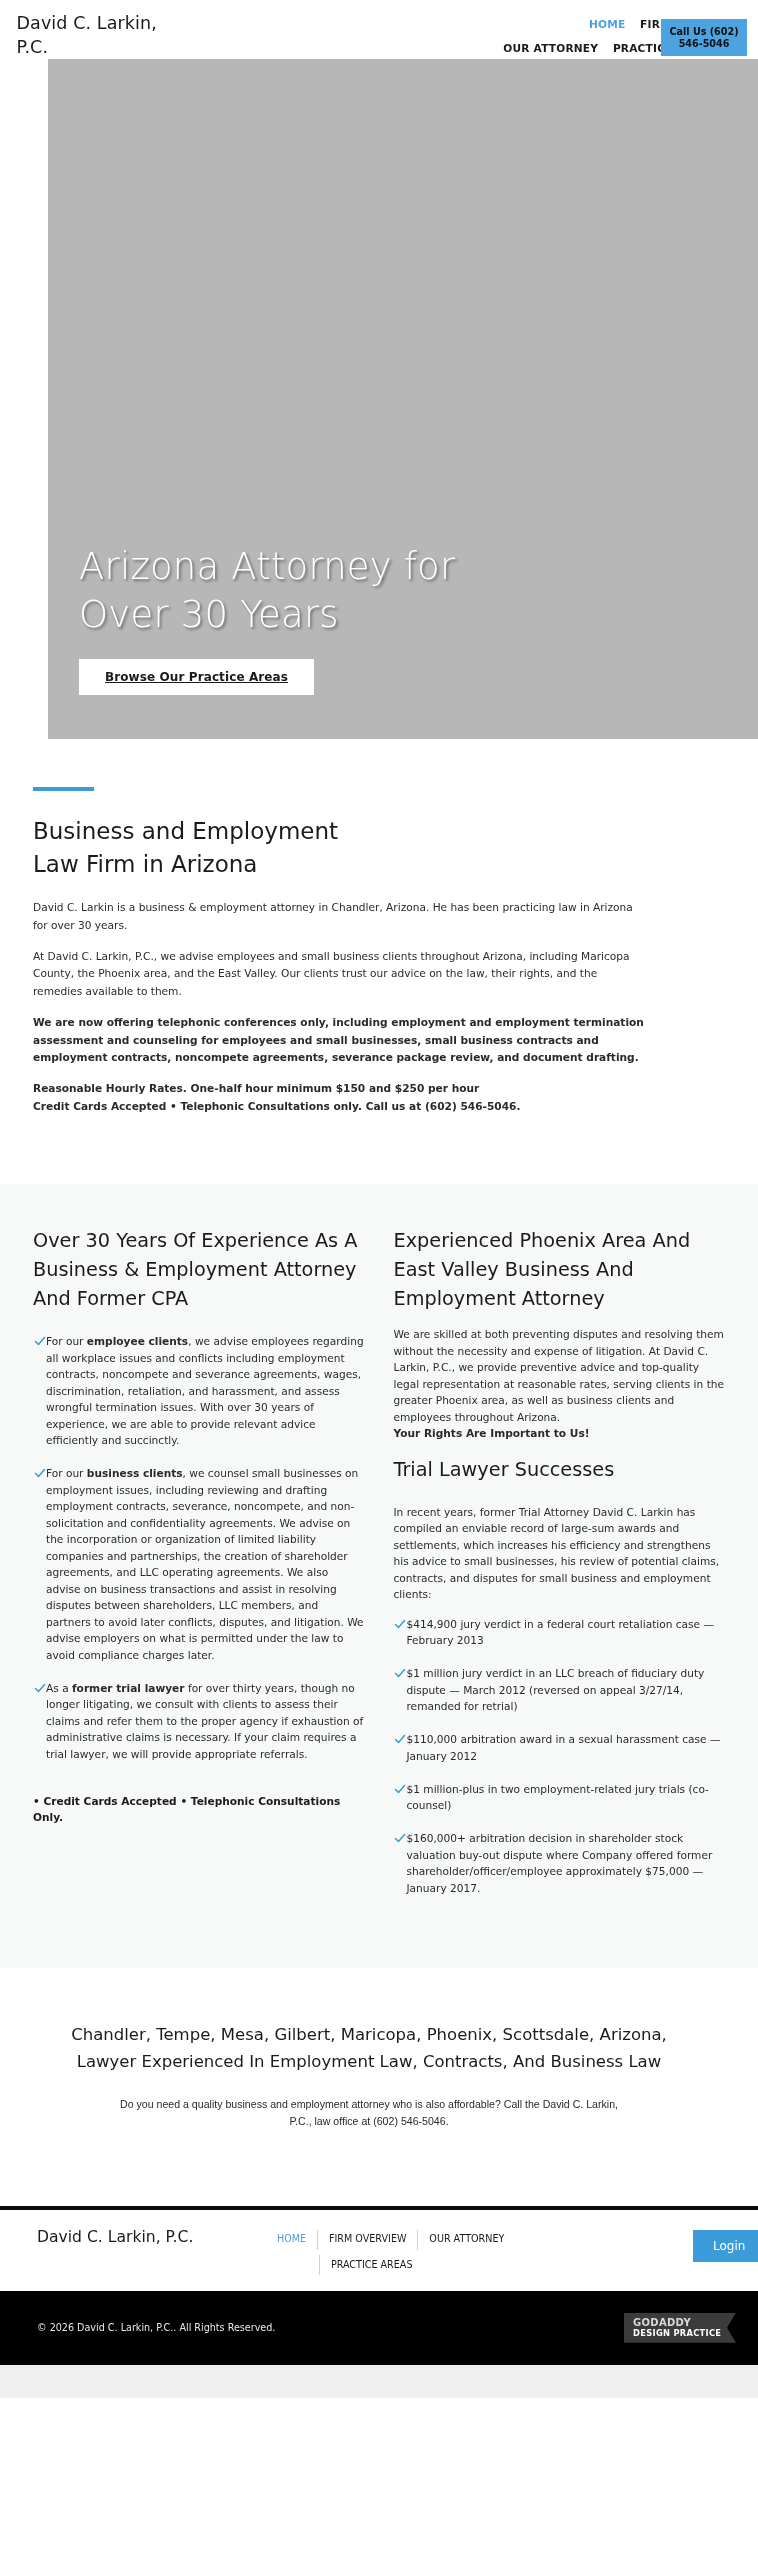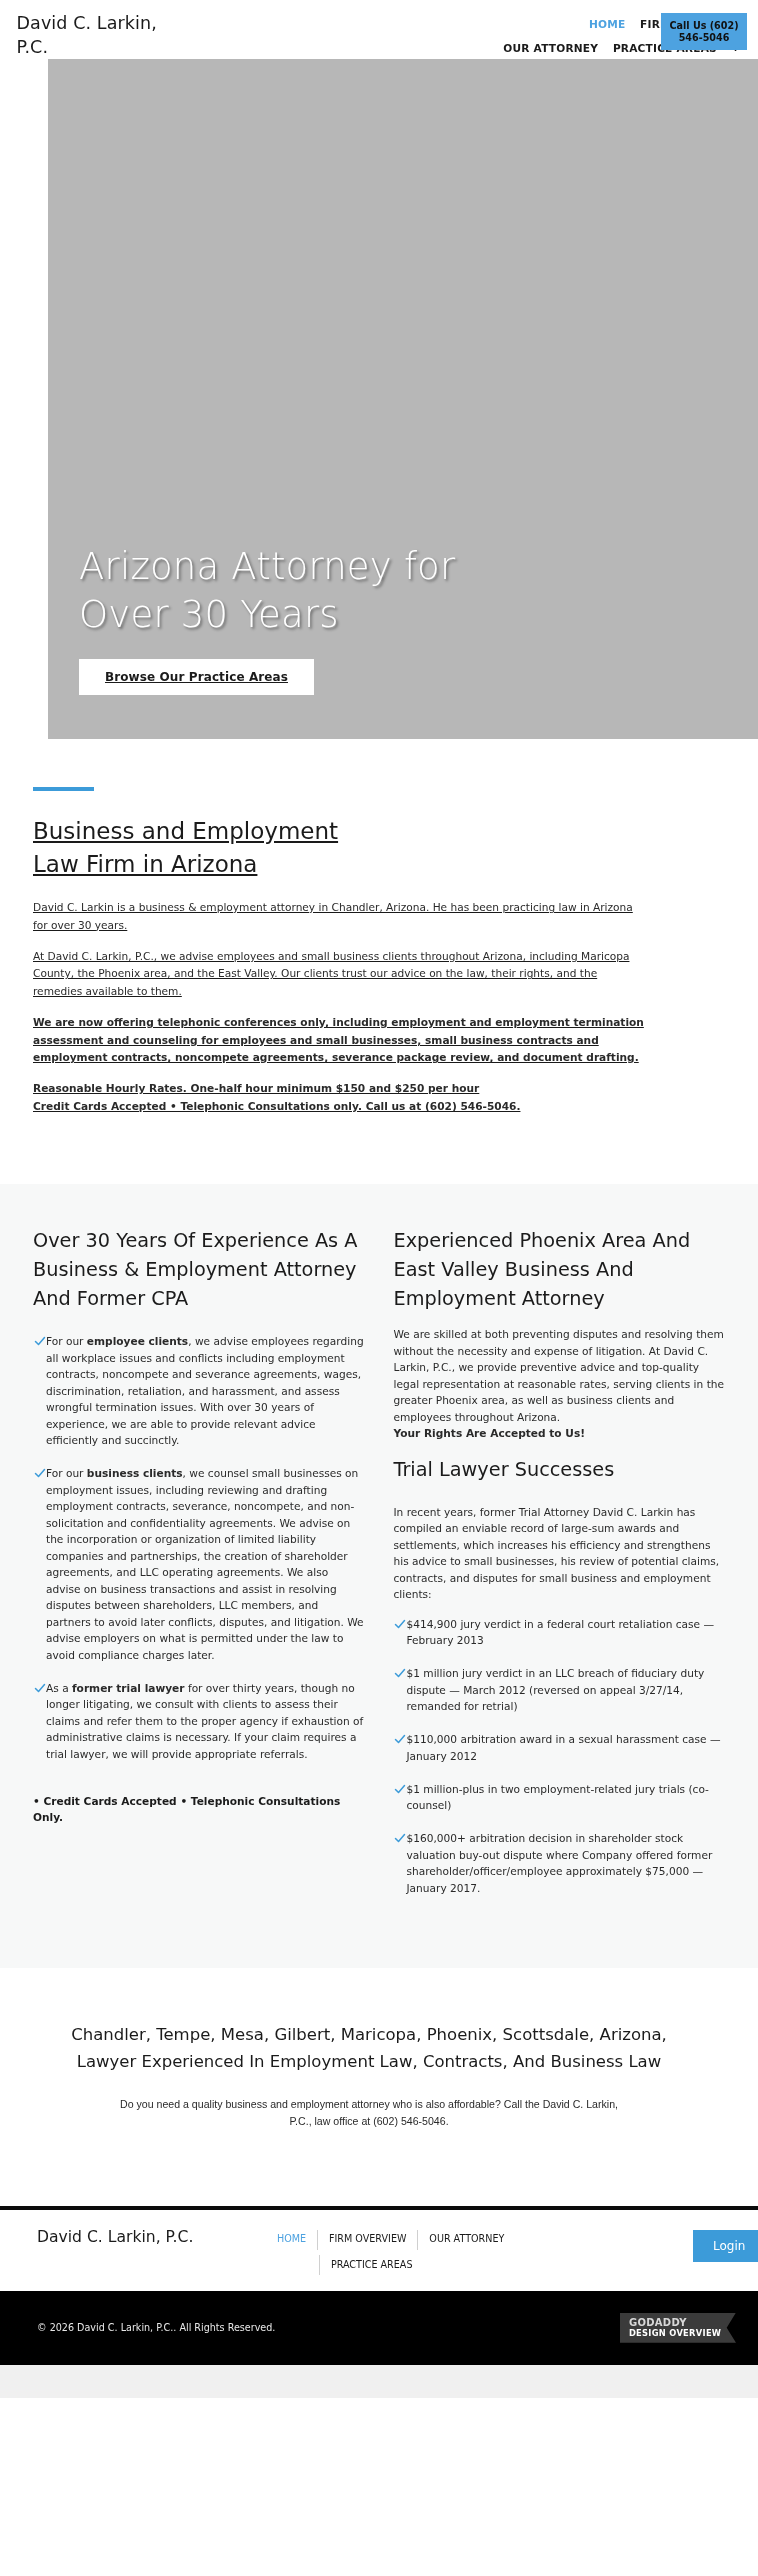--- a/index.html
+++ b/index.html
@@ -32,21 +32,21 @@
   .nav-row { display: flex; align-items: center; gap: 14.7px; line-height: 18.4px; }
   .nav-row.second { margin-top: 5.5px; }
   .nav-link {
     font-family: "DejaVu Sans", sans-serif;
     font-size: 10.6px; font-weight: 700; letter-spacing: 0.2px;
     color: #1b1b1b; text-decoration: none; white-space: nowrap;
   }
   .nav-link.active { color: #4da2e0; }
   .nav-plus { font-size: 13.8px; font-weight: 700; color: #111; line-height: 11px; }
   .call-btn {
-    position: absolute; right: 11px; top: 13px;
+    position: absolute; right: 11px; top: 19px;
     width: 86px; height: 37px;
     background: #4da2e0; color: #111;
     font-family: "DejaVu Sans", sans-serif;
     font-size: 9.6px; font-weight: 700; line-height: 12px;
     display: flex; align-items: center; justify-content: center;
     text-align: center; padding: 1.8px 3.7px;
   }
 
   
   .hero {
@@ -67,21 +67,20 @@
     background: #ffffff; color: #1b1b1b;
     font-family: "DejaVu Sans", sans-serif;
     font-size: 12px; font-weight: 700;
     padding: 11px 26px; letter-spacing: 0.1px;
   }
 
   
   .intro {
     width: 664px; background: #ffffff;
     padding: 48px 18px 55px 33px;
-    text-decoration: underline;
   }
   .accent-rule {
     width: 61px; height: 3.7px; background: #3c9bd9; margin-bottom: 24px;
   }
   .intro h2 {
     font-family: "DejaVu Sans", sans-serif;
     font-size: 23px; font-weight: 400; line-height: 33px;
     color: #1b1b1b; max-width: 478px; margin-bottom: 18.4px;
   }
   .intro p {
@@ -279,21 +278,21 @@
     <div class="rates">
       <br>
       <span>• Credit Cards Accepted • Telephonic Consultations Only.</span>
     </div>
   </div>
 
   <div class="col">
     <h3 class="tight">Experienced Phoenix Area And East Valley Business And Employment Attorney</h3>
     <p>
       <span>We are skilled at both preventing disputes and resolving them without the necessity and expense of litigation. At David C. Larkin, P.C., we provide preventive advice and top-quality legal representation at reasonable rates, serving clients in the greater Phoenix area, as well as business clients and employees throughout Arizona.</span><br>
-      <b>Your Rights Are Accepted to Us!</b>
+      <b>Your Rights Are Important to Us!</b>
     </p>
 
     <h3 class="trial-head">Trial Lawyer Successes</h3>
     <p>In recent years, former Trial Attorney David C. Larkin has compiled an enviable record of large-sum awards and settlements, which increases his efficiency and strengthens his advice to small businesses, his review of potential claims, contracts, and disputes for small business and employment clients:</p>
 
     <ul class="checklist">
       <li>
         <span class="check-icon">
           <svg viewBox="0 0 24 24" fill="none" stroke="currentColor" stroke-width="3" stroke-linecap="round" stroke-linejoin="round">
               <polyline points="3,13 9,19 21,5"></polyline>
@@ -361,18 +360,18 @@
     </div>
   </div>
 
   <button class="login-btn">Login</button>
 </footer>
 
 <div class="copy-bar">
   <div class="copy-text">© 2026 David C. Larkin, P.C.. All Rights Reserved.</div>
   <div class="gd-badge">
     <div class="gd-line1">GODADDY</div>
-    <div class="gd-line2">DESIGN OVERVIEW</div>
+    <div class="gd-line2">DESIGN PRACTICE</div>
   </div>
 </div>
 
 <div class="page-tail"></div>
 
 
 </body></html>

